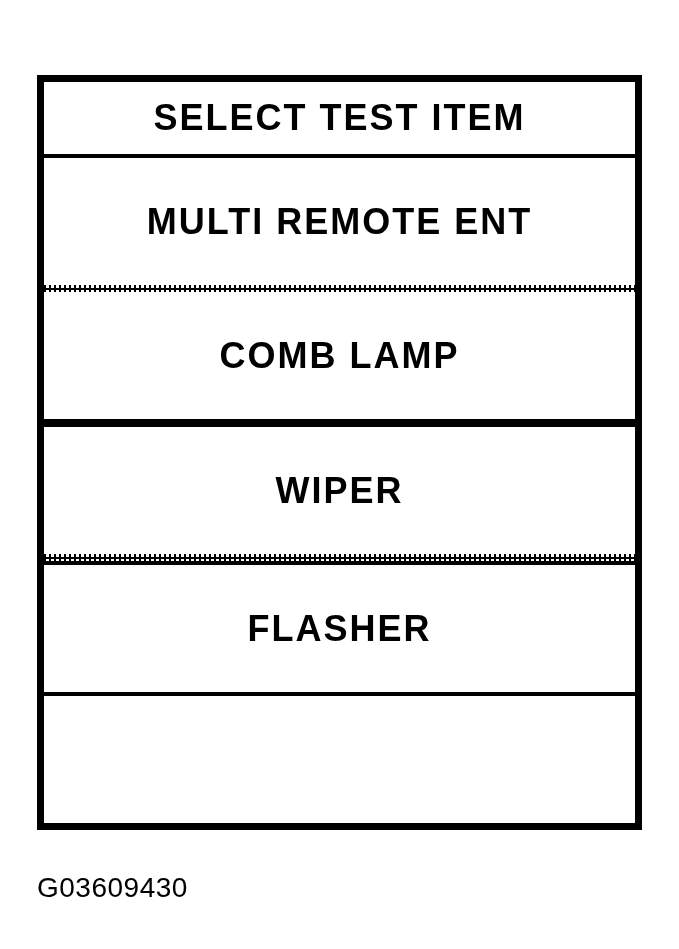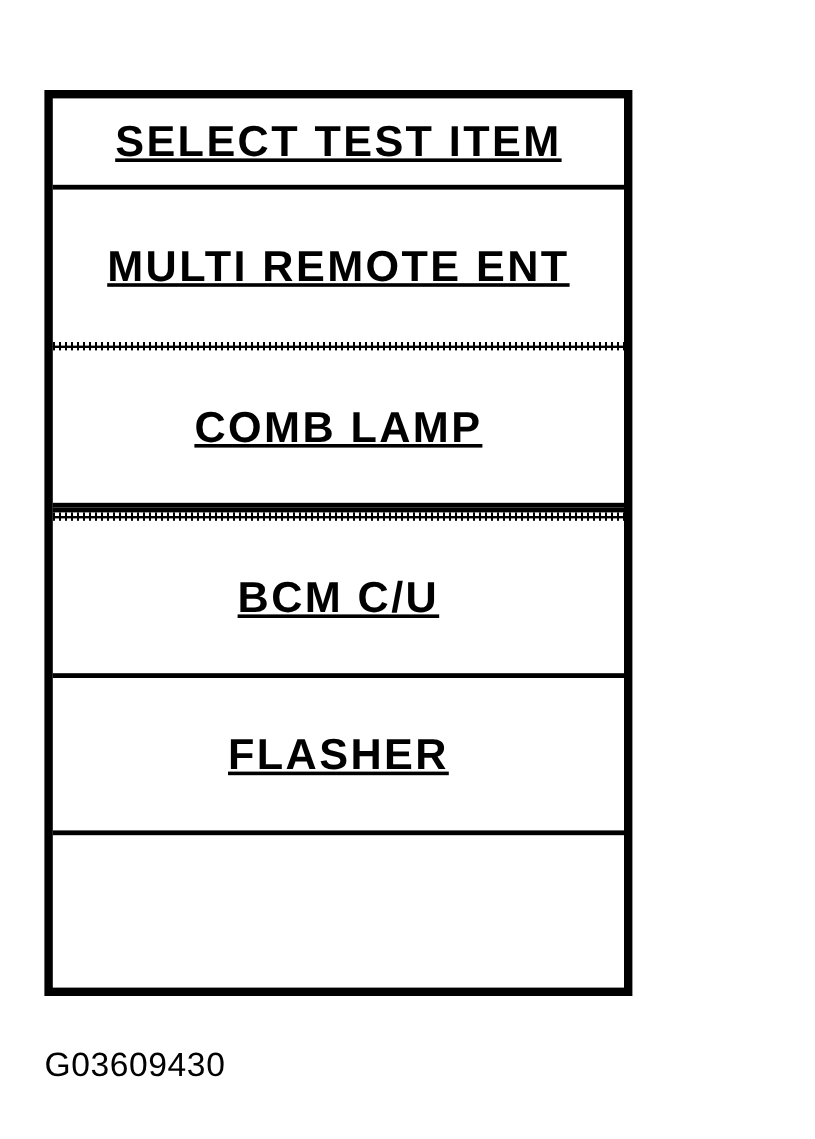--- a/index.html
+++ b/index.html
@@ -13,28 +13,27 @@
     height: 949px;
     background: #ffffff;
     font-family: "Liberation Sans", sans-serif;
     color: #000000;
     overflow: hidden;
   }
   .menu-box {
     position: absolute;
     left: 37px;
     top: 75px;
-    width: 490px;
+    width: 605px;
     height: 755px;
     box-sizing: border-box;
     border: 7px solid #000000;
     background: #ffffff;
     display: flex;
     flex-direction: column;
-    text-decoration: underline;
   }
   .row {
     display: flex;
     align-items: center;
     justify-content: center;
     font-weight: bold;
     font-size: 36px;
     letter-spacing: 2px;
     white-space: nowrap;
     text-align: center;
@@ -88,24 +87,24 @@
 
     <div class="divider dotted"></div>
 
     <div class="row item">COMB LAMP</div>
 
     <div class="divider solid"></div>
 
 
     <div class="divider solid"></div>
 
+    <div class="row item">WIPER</div>
 
     <div class="divider dotted"></div>
 
-    <div class="row item">BCM C/U</div>
 
     <div class="divider solid"></div>
 
     <div class="row item">FLASHER</div>
 
     <div class="divider solid"></div>
 
     <div class="row item"></div>
 
   </div>

